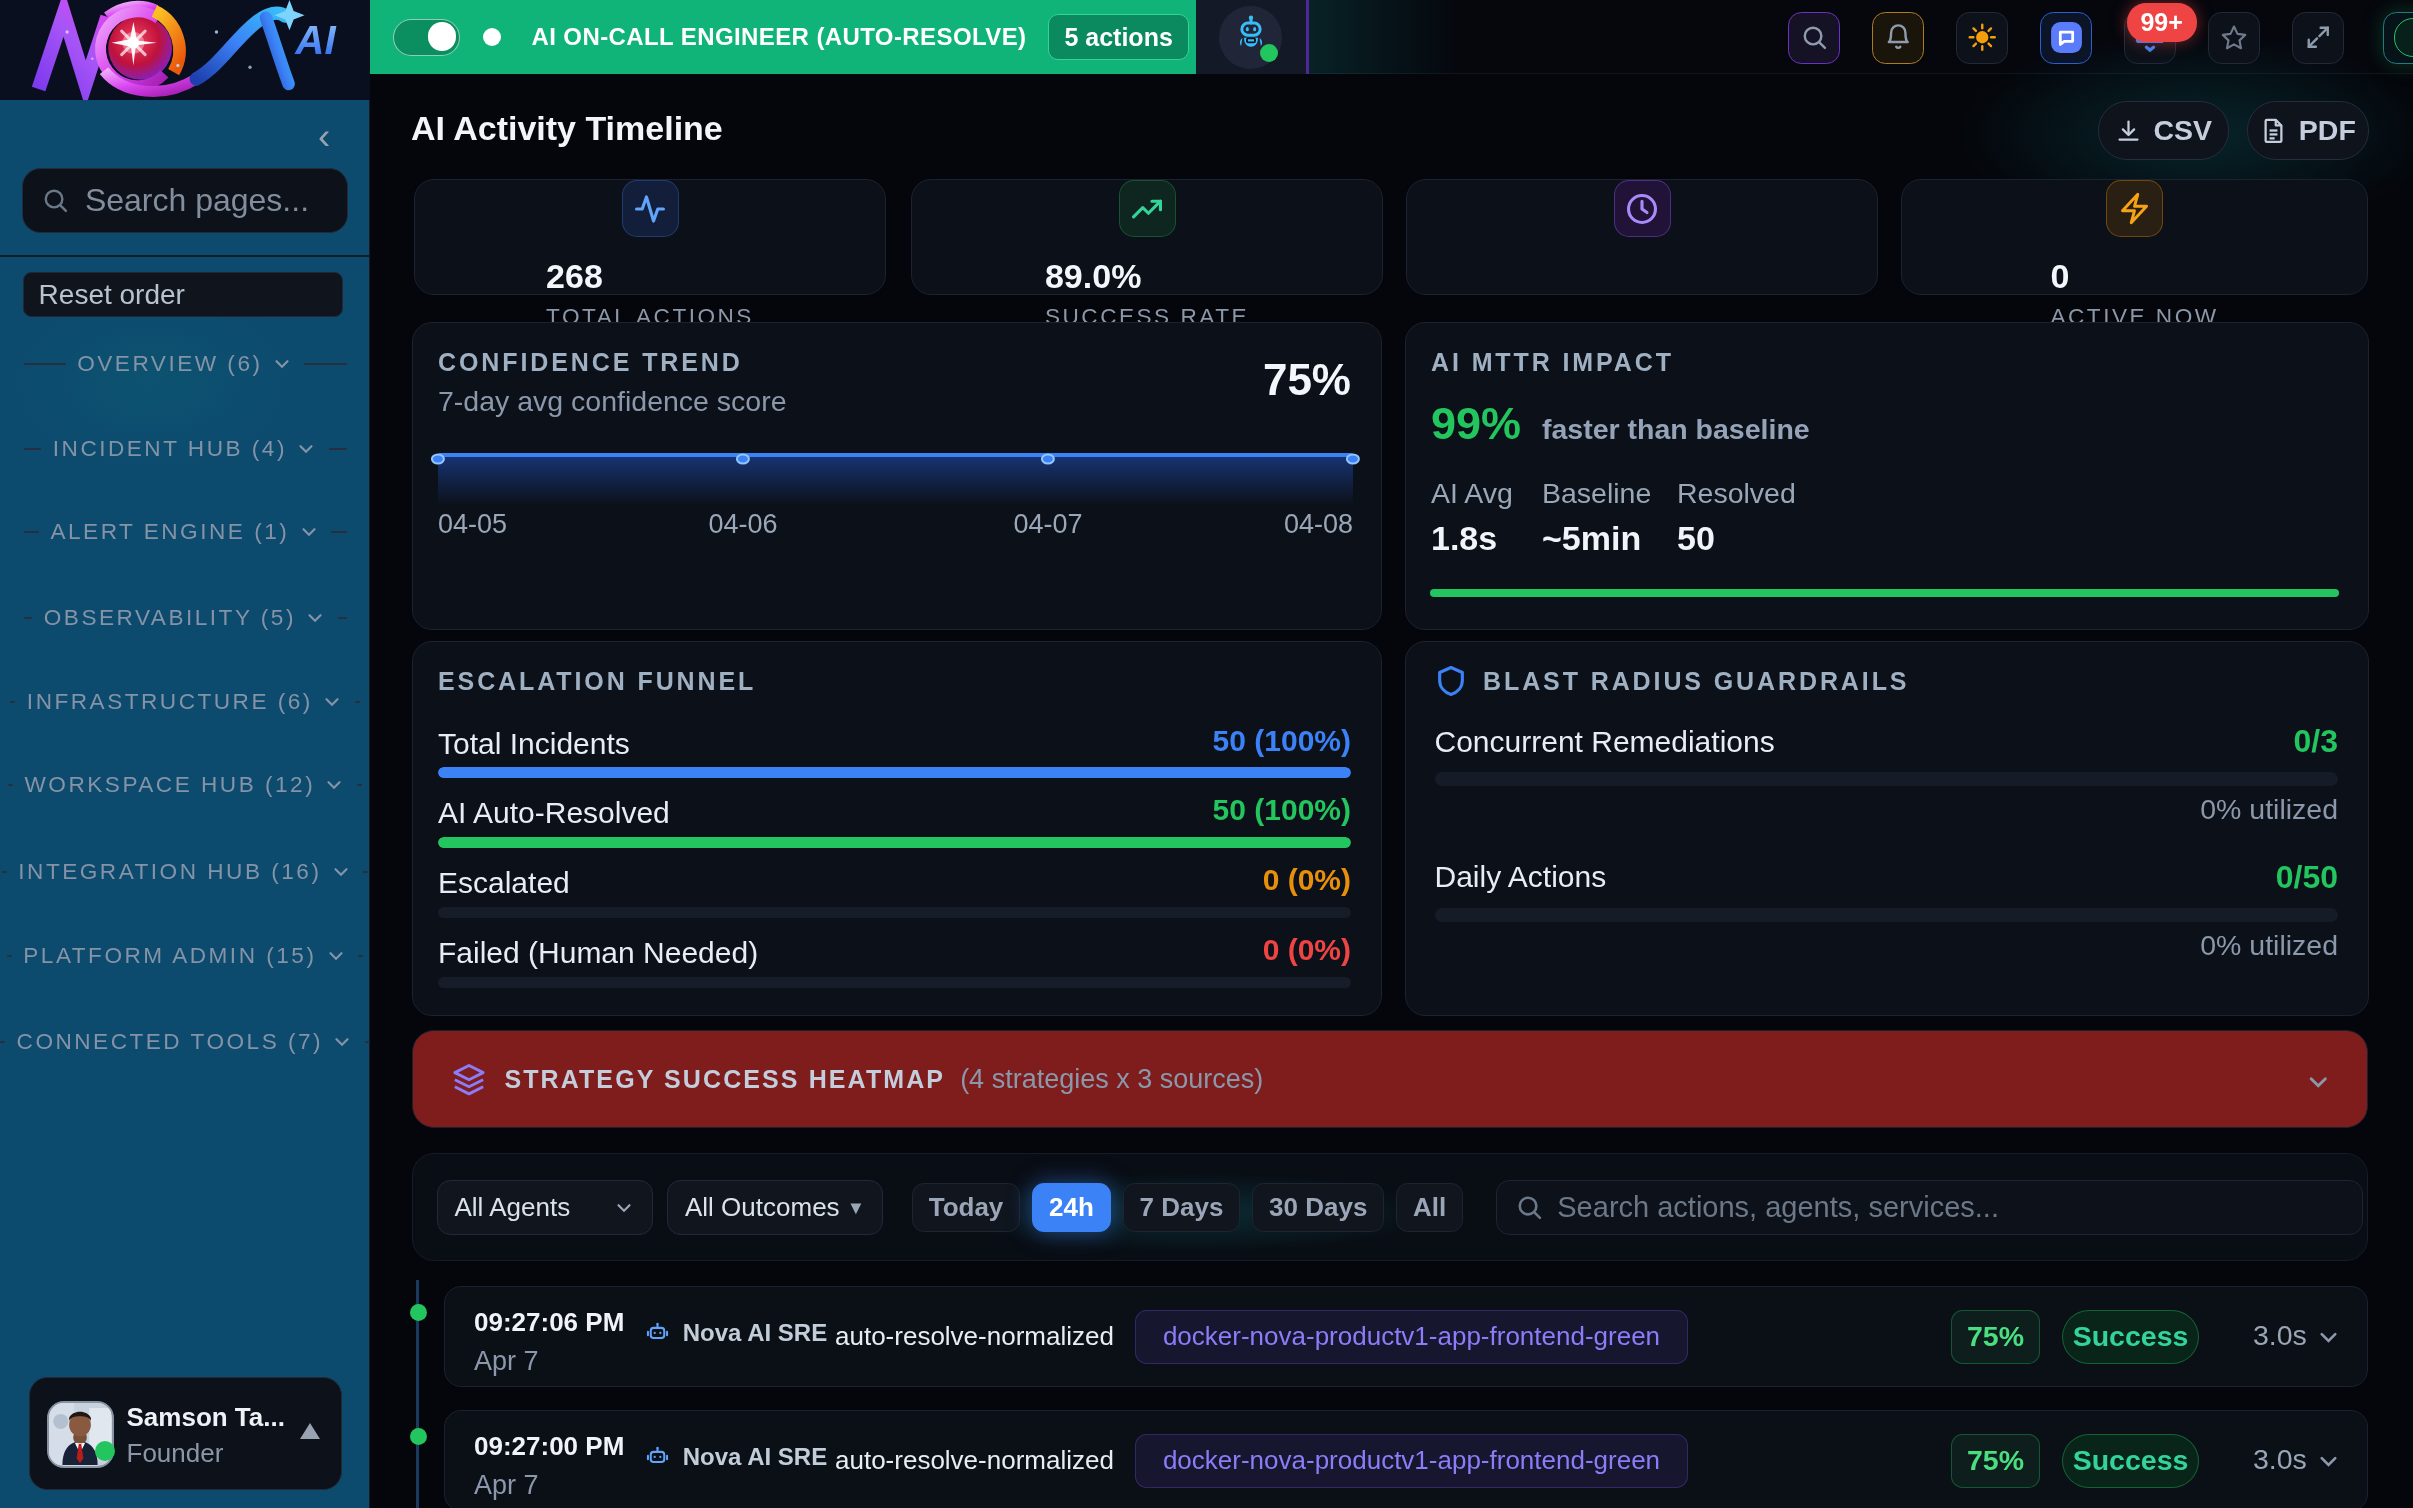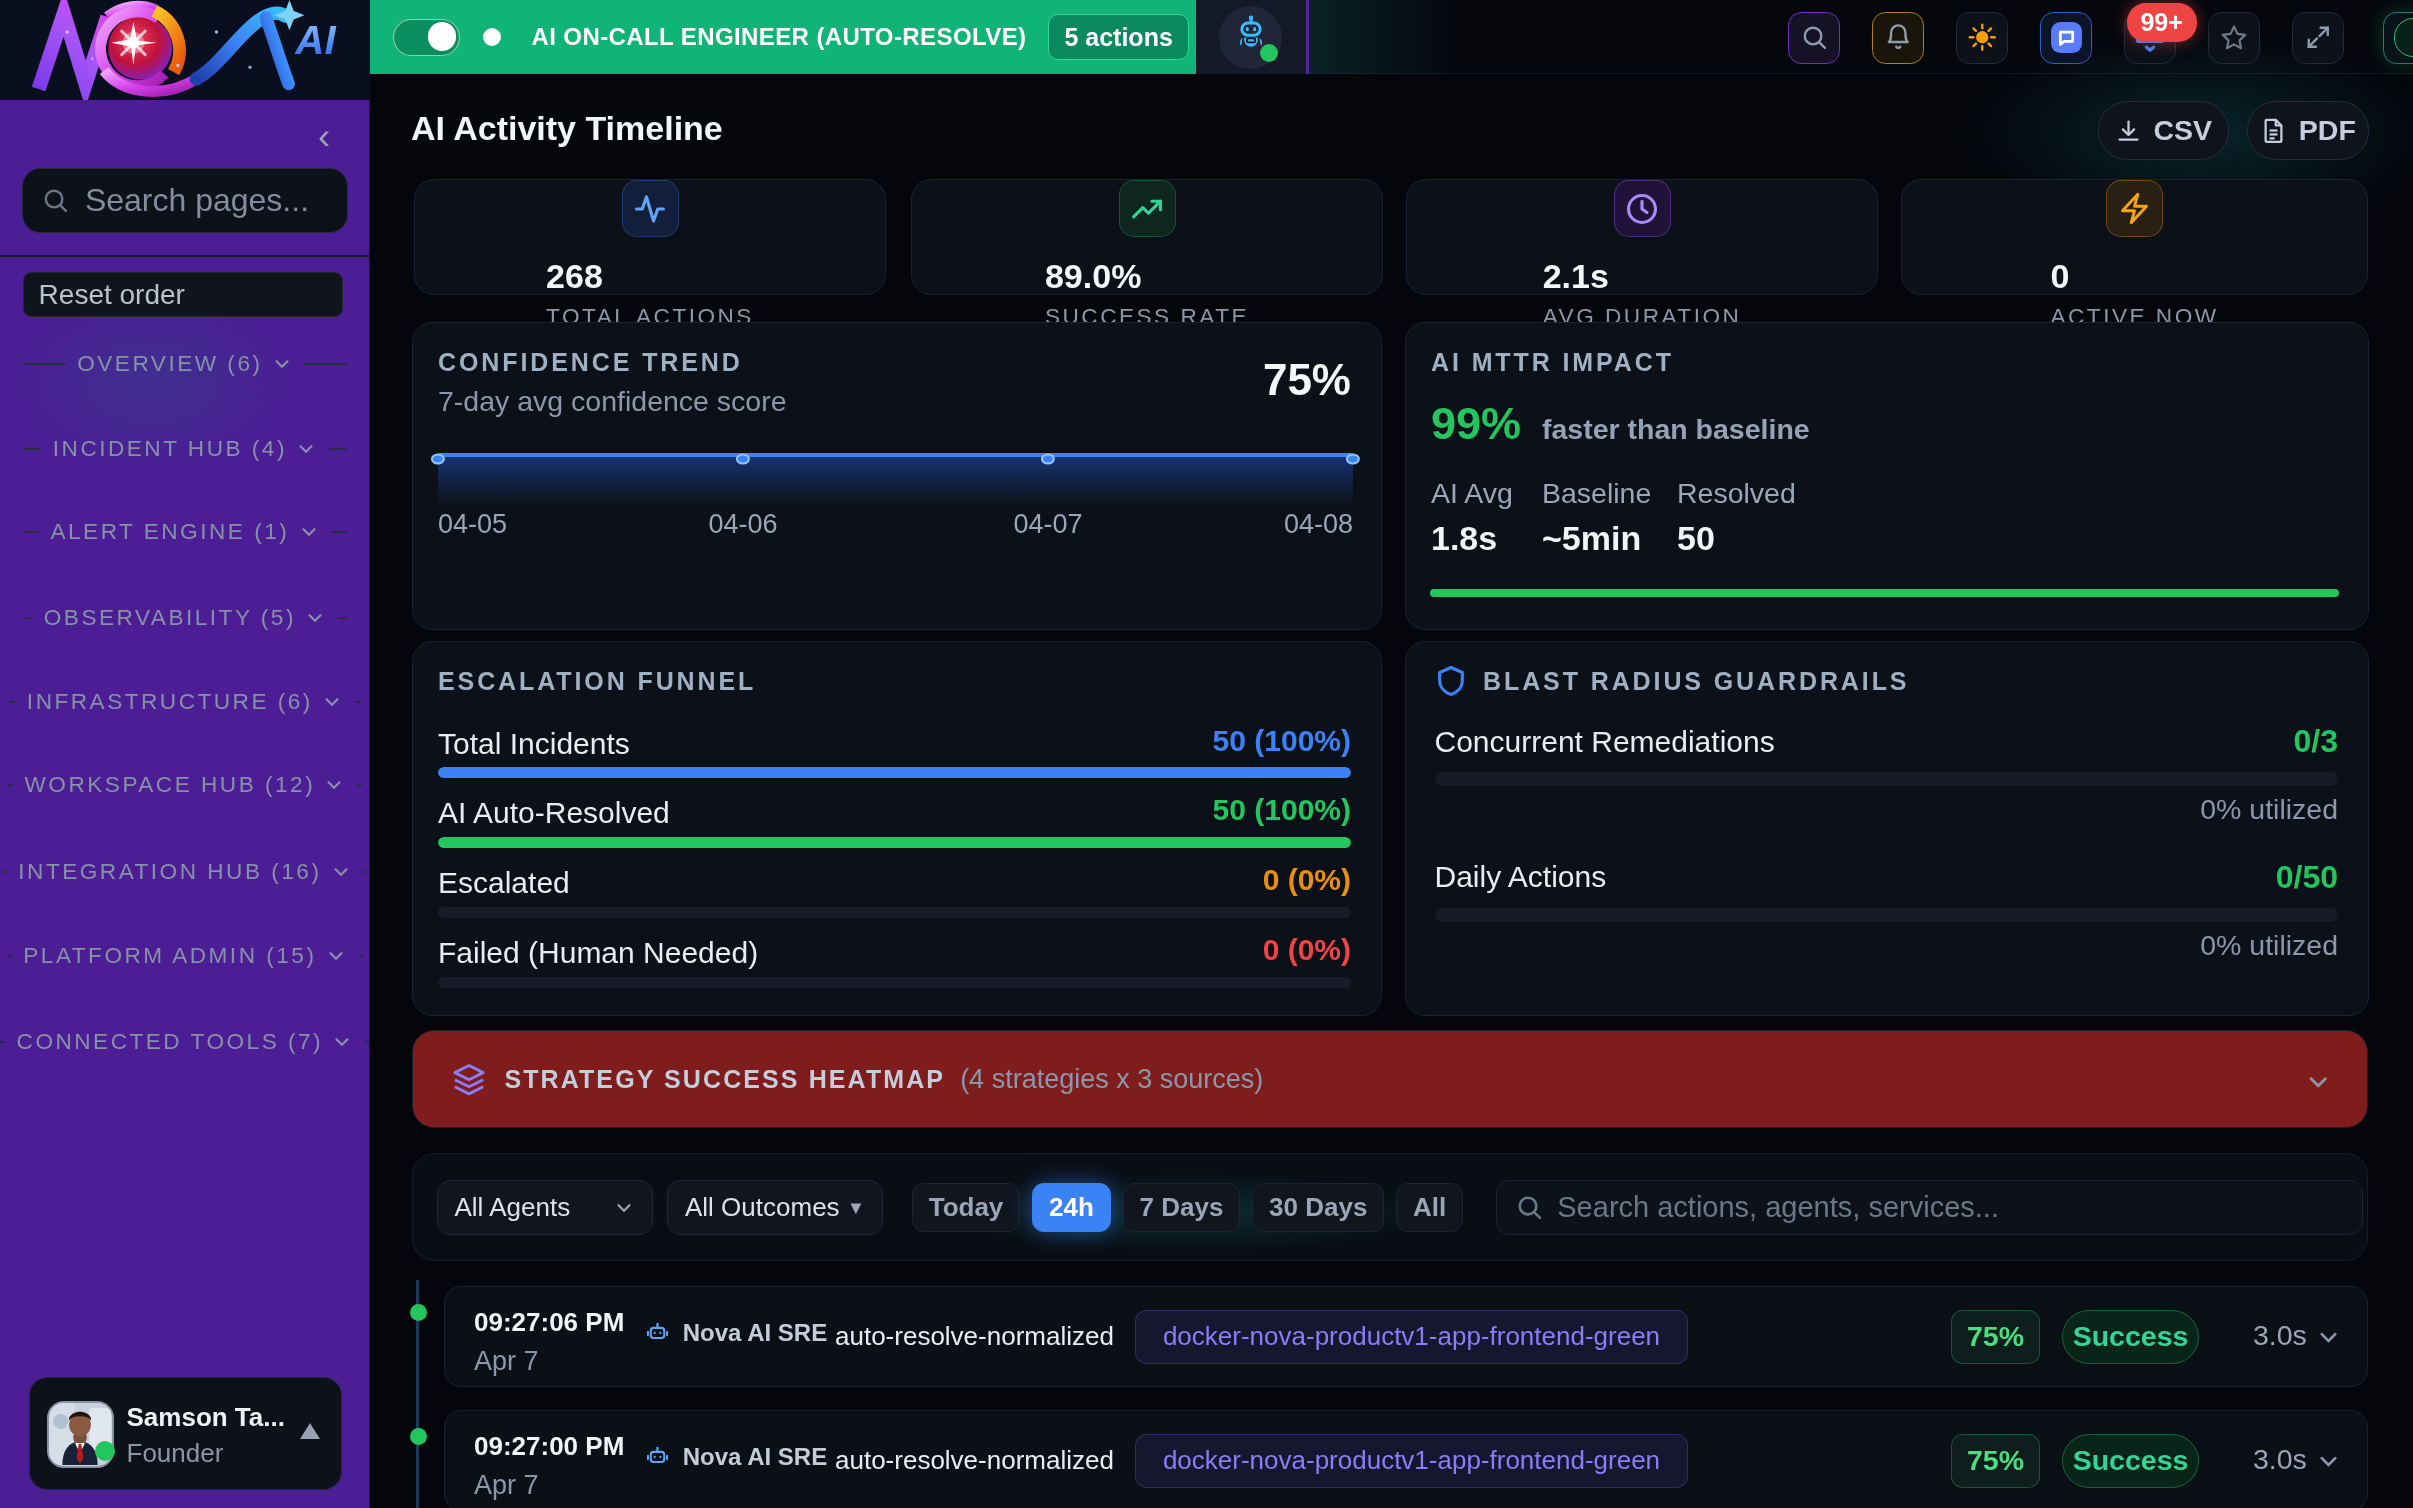--- a/index.html
+++ b/index.html
@@ -1,20 +1,20 @@
 <!DOCTYPE html>
 <html style="font-size:13.4px"><head>
 <meta charset="utf-8">
 <style>
 * { margin:0; padding:0; box-sizing:border-box; }
 html,body { width:2413px; height:1508px; background:#04060b; font-family:"Liberation Sans",sans-serif; overflow:hidden; }
 body { position:relative; color:#e5eaf2; }
 
 
-.sidebar { position:absolute; left:0; top:0; width:370px; height:1508px; background:#4c1d95; border-right:0.8px solid #151b26; }
+.sidebar { position:absolute; left:0; top:0; width:370px; height:1508px; background:#0c4a6e; border-right:0.8px solid #151b26; }
 .logo-box { position:absolute; left:0; top:0; width:370px; height:100px; background:#0a0f20; }
 .collapse { position:absolute; left:318px; top:116px; color:#98a2b2; font-size:37px; font-weight:300; }
 .sb-glow { position:absolute; left:-67px; top:243px; width:436px; height:277px; background:radial-gradient(closest-side, rgba(16,112,120,0.22), rgba(16,112,120,0) 70%); pointer-events:none; }
 .search-box { position:absolute; left:22px; top:168px; width:326px; height:65px; border:1.7px solid #232b3a; border-radius:18.4px; background:#0d1119; display:flex; align-items:center; padding:0 18.4px; color:#828d9e; font-size:32px; gap:15px; }
 .sb-div { position:absolute; left:0; top:255px; width:370px; height:1.7px; background:#141b26; }
 .reset { position:absolute; left:22.6px; top:272px; width:320px; height:45px; background:#10151d; border:0.8px solid #202836; border-radius:8.4px; color:#b9c2cf; font-size:28px; font-weight:500; display:flex; align-items:center; padding-left:15px; }
 .nav-item { position:absolute; left:23.5px; width:323px; height:34px; display:flex; align-items:center; justify-content:center; gap:11.7px; color:#8593a6; font-size:22.6px; letter-spacing:2.5px; white-space:nowrap; }
 .nav-item::before, .nav-item::after { content:""; flex:1; height:2.5px; background:#262f3e; border-radius:1.7px; min-width:5px; }
 .nav-item .chev { flex:none; margin-left:-3.4px; }
 .profile { position:absolute; left:28.5px; top:1377px; width:313px; height:113px; border:1.7px solid #222a39; border-radius:18.4px; background:#0d1119; }
@@ -337,24 +337,20 @@
       <div class="stat-l">SUCCESS RATE</div>
     </div>
 </div>
 <div class="card stat-card" style="left:1406px;top:179px;width:472px;height:116px">
   <div class="stat-tile t-purple">
       <svg width="34" height="34" viewBox="0 0 24 24" fill="none" stroke="#a78bfa" stroke-width="2.2" stroke-linecap="round" stroke-linejoin="round">
         <circle cx="12" cy="12" r="9.5"></circle>
         <path d="M12 6.5V12l3.5 2.5"></path>
       </svg>
     </div>
-  <div>
-      <div class="stat-v">2.1s</div>
-      <div class="stat-l">AVG DURATION</div>
-    </div>
 </div>
 <div class="card stat-card" style="left:1901px;top:179px;width:467px;height:116px">
   <div class="stat-tile t-amber">
       <svg width="35" height="35" viewBox="0 0 24 24" fill="none" stroke="#f7a316" stroke-width="2" stroke-linecap="round" stroke-linejoin="round">
         <path d="M3.75 13.5 L14.25 2.25 L12 10.5 L20.25 10.5 L9.75 21.75 L12 13.5 Z"></path>
       </svg>
     </div>
   <div>
       <div class="stat-v">0</div>
       <div class="stat-l">ACTIVE NOW</div>

